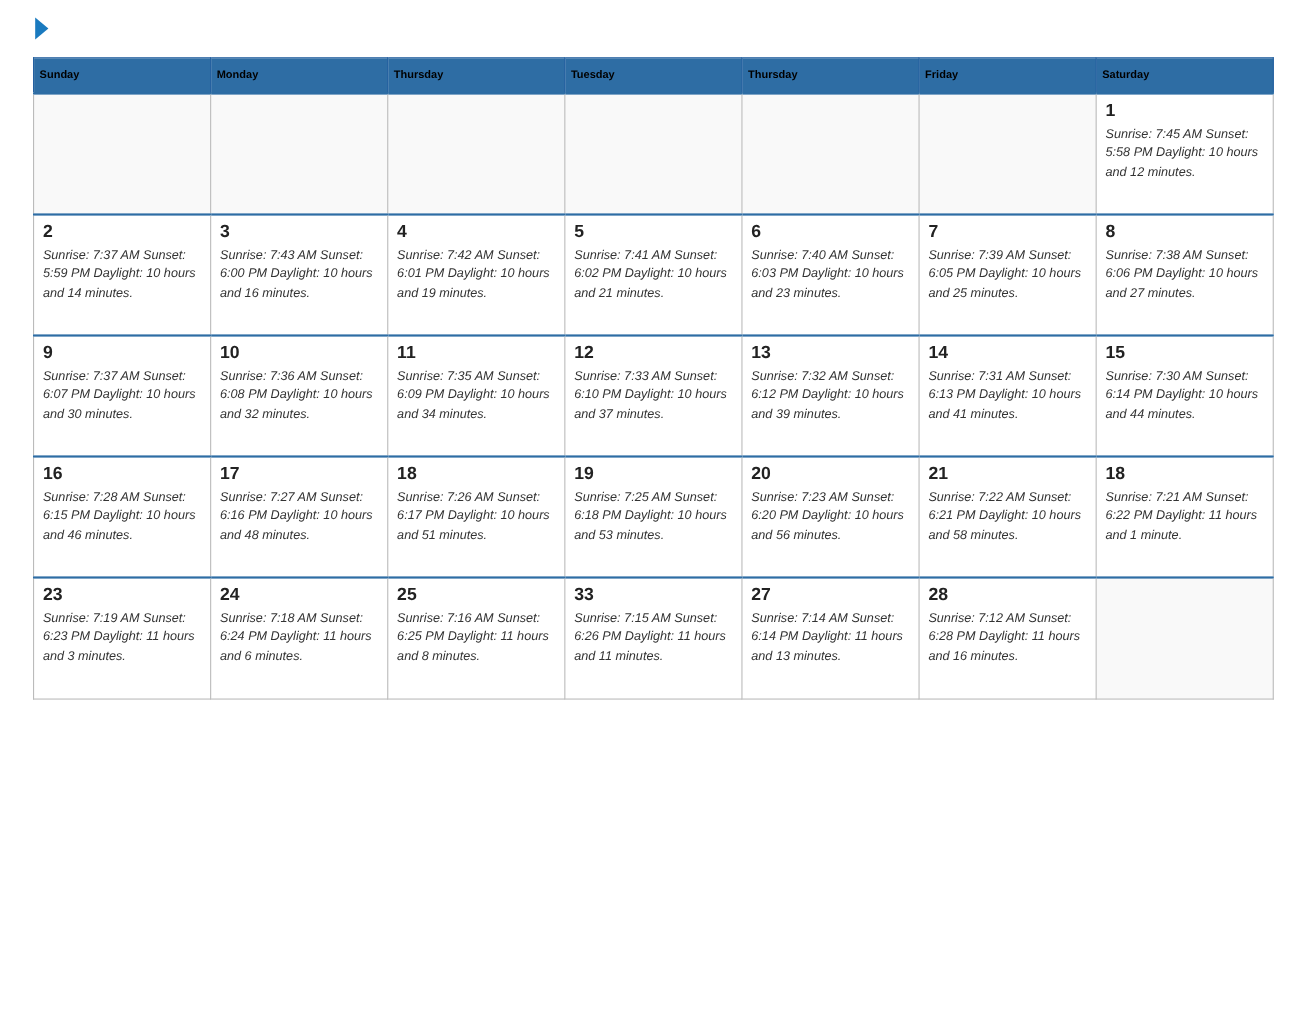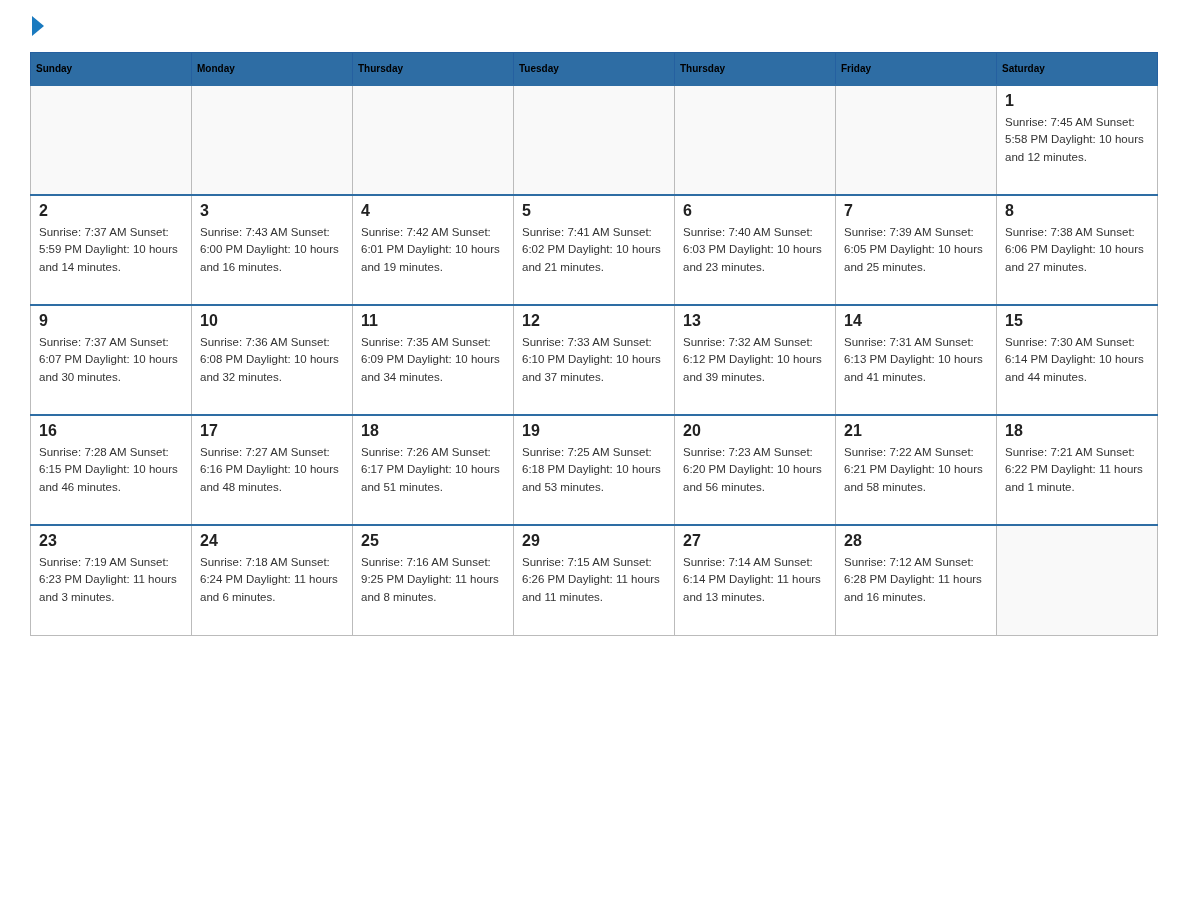--- a/index.html
+++ b/index.html
@@ -104,20 +104,21 @@
       font-weight: bold;
       color: #222;
       display: block;
       margin-bottom: 4px;
     }
 
     .day-info {
       font-size: 11.5px;
       line-height: 1.5;
       color: #333;
+      font-style: italic;
     }
 
     .week-row td {
       border-top: 2px solid #2e6da4;
     }
   </style>
 </head>
 <body>
 
 <div class="header">
@@ -302,25 +303,25 @@
         </td>
         <td>
           <span class="day-number">24</span>
           <div class="day-info">Sunrise: 7:18 AM
 Sunset: 6:24 PM
 Daylight: 11 hours and 6 minutes.</div>
         </td>
         <td>
           <span class="day-number">25</span>
           <div class="day-info">Sunrise: 7:16 AM
-Sunset: 9:25 PM
+Sunset: 6:25 PM
 Daylight: 11 hours and 8 minutes.</div>
         </td>
         <td>
-          <span class="day-number">29</span>
+          <span class="day-number">33</span>
           <div class="day-info">Sunrise: 7:15 AM
 Sunset: 6:26 PM
 Daylight: 11 hours and 11 minutes.</div>
         </td>
         <td>
           <span class="day-number">27</span>
           <div class="day-info">Sunrise: 7:14 AM
 Sunset: 6:14 PM
 Daylight: 11 hours and 13 minutes.</div>
         </td>

